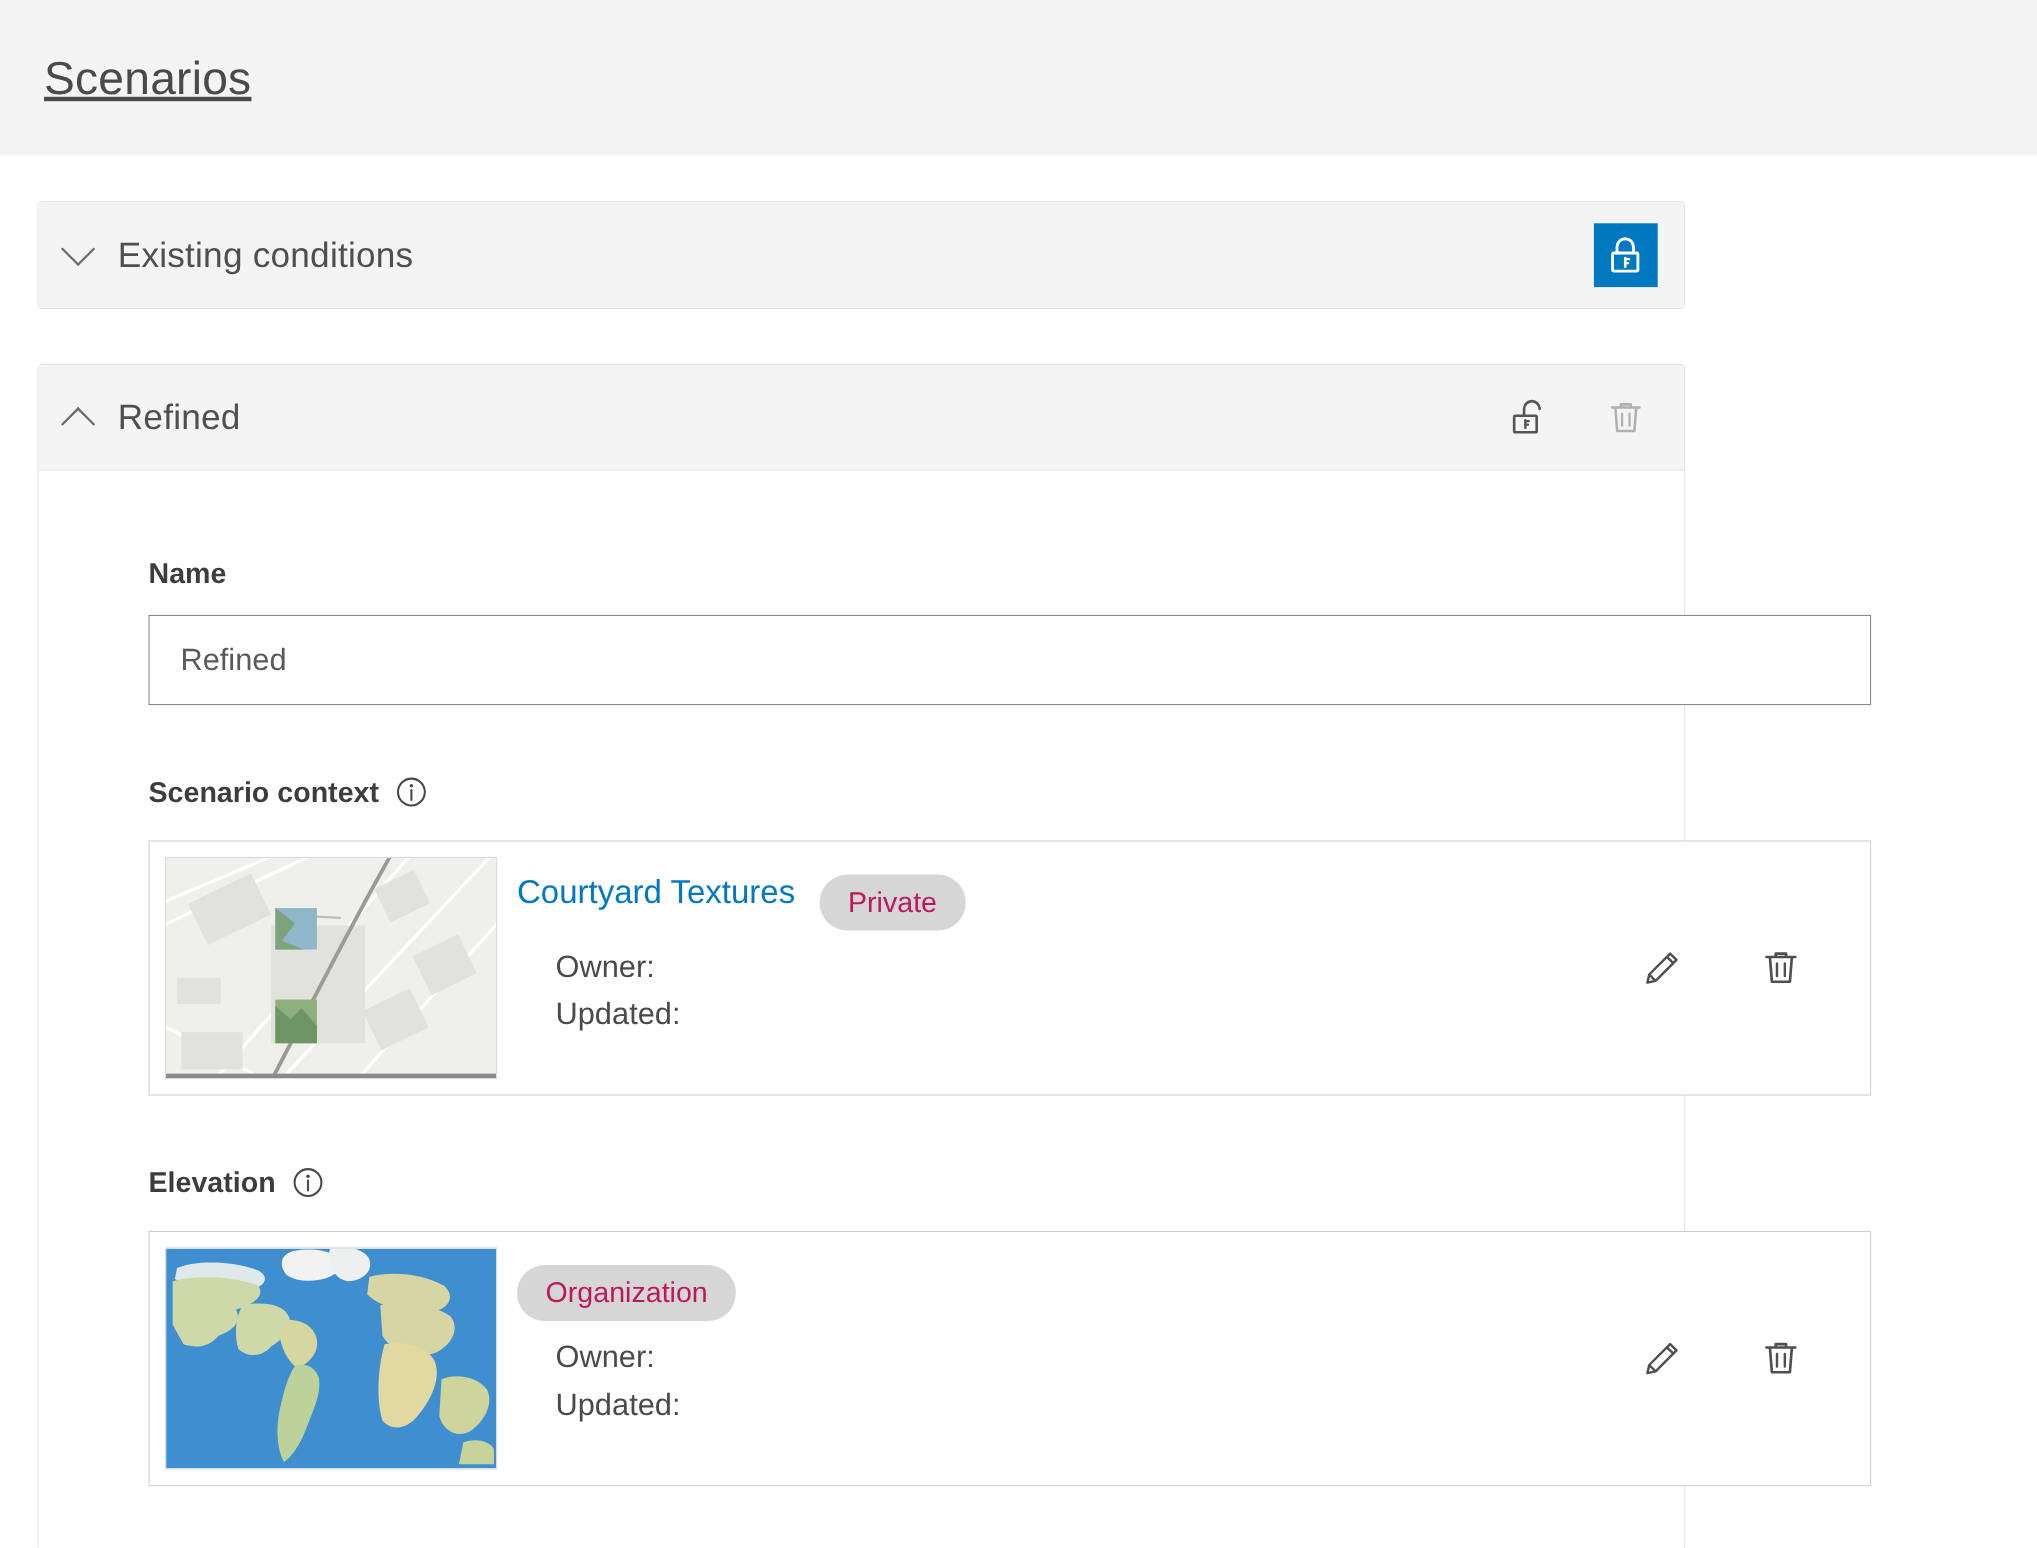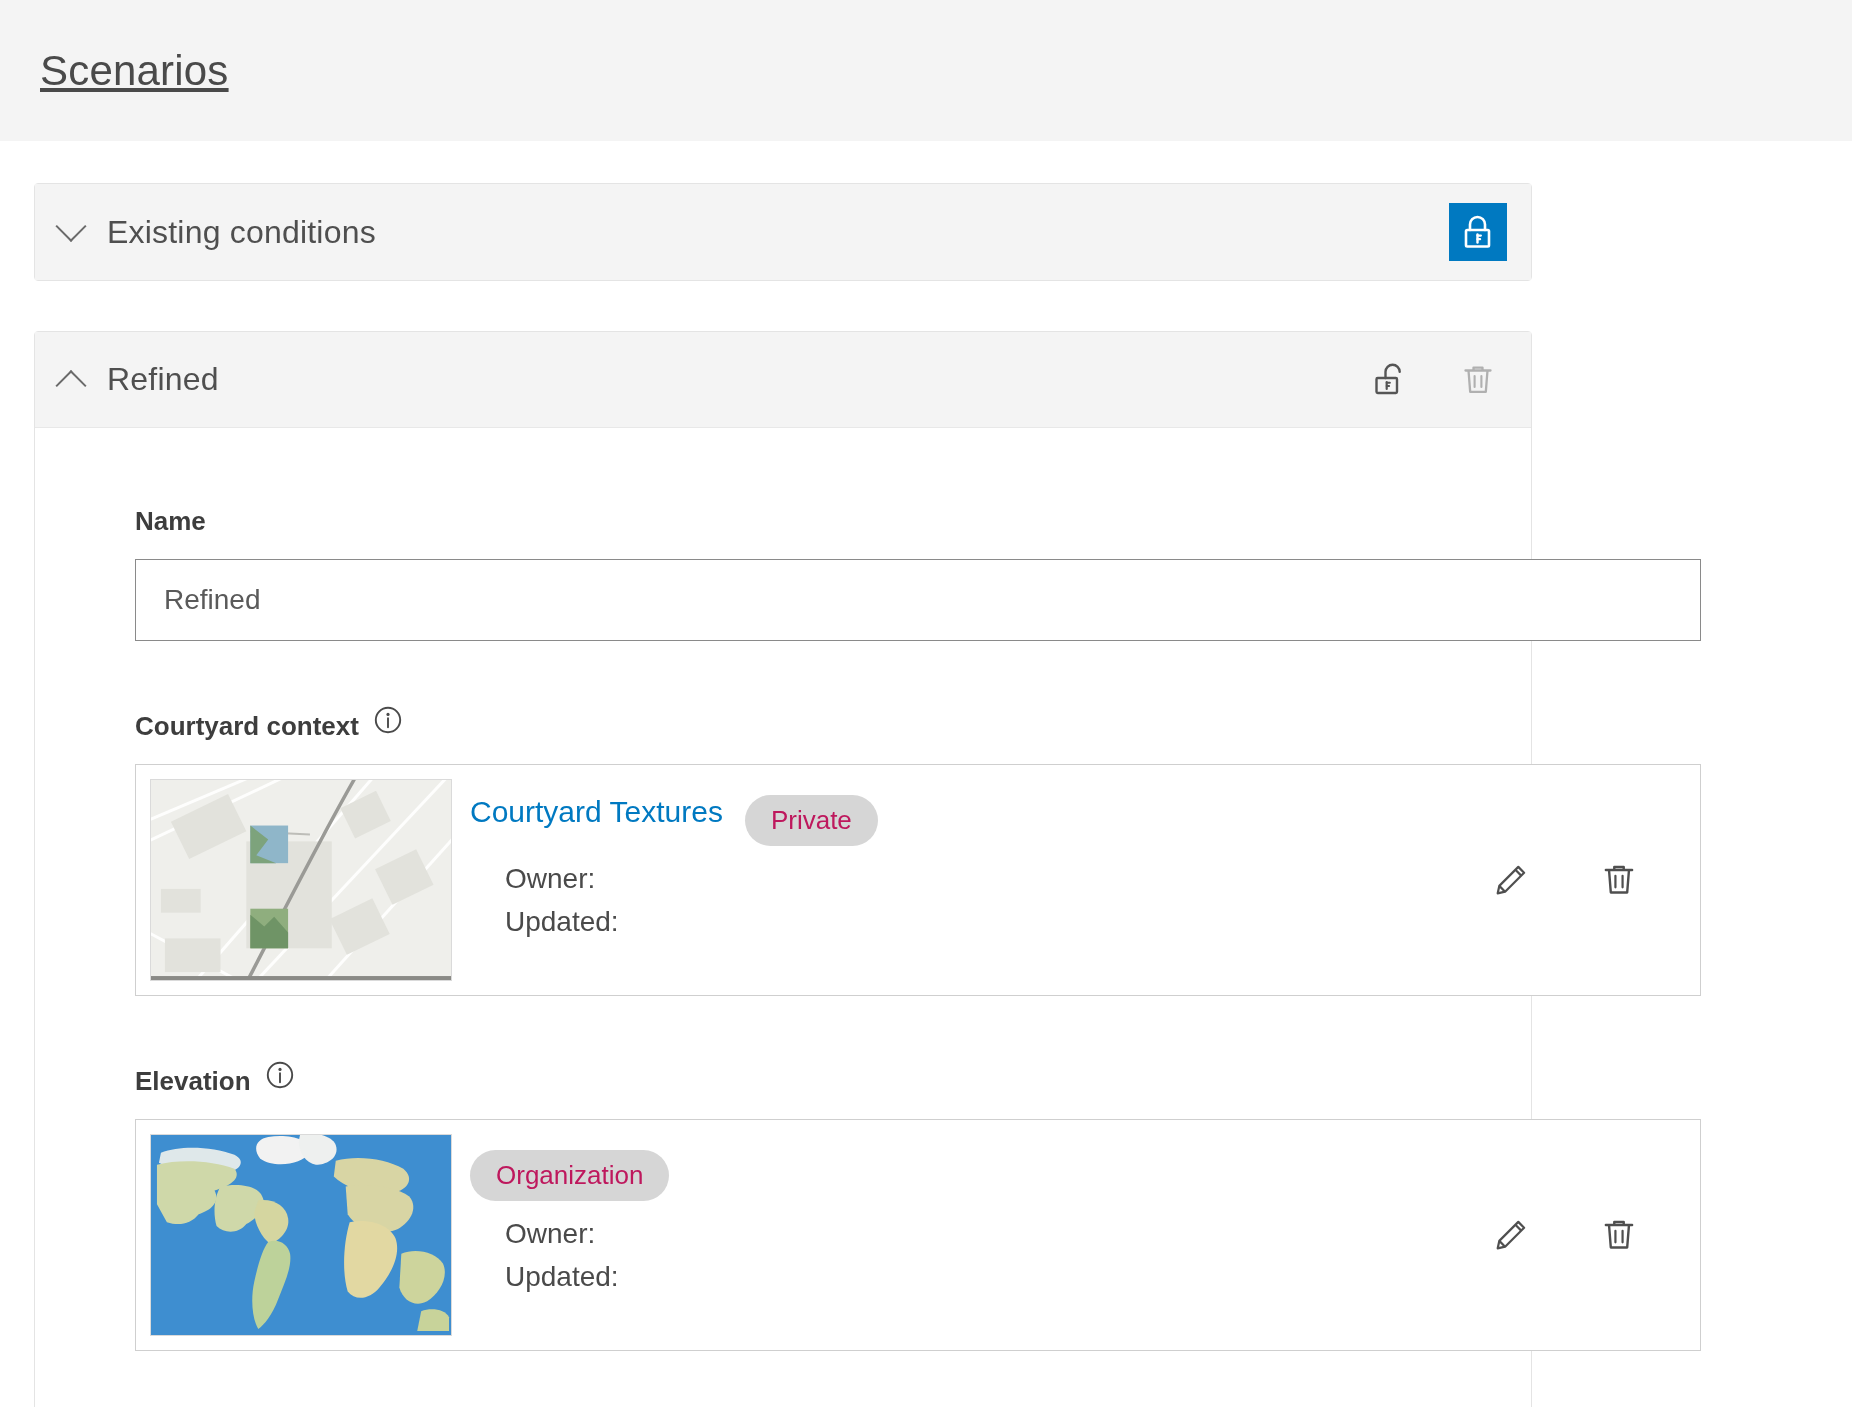--- a/index.html
+++ b/index.html
@@ -107,21 +107,21 @@
   .scenario-body {
     padding: 78px 62px 0 100px;
   }
 
   .field-label {
     font-size: 26px;
     font-weight: 700;
     color: #3d3d3d;
     margin-bottom: 22px;
     display: flex;
-    align-items: flex-end;
+    align-items: flex-start;
     gap: 14px;
   }
 
   .text-input {
     width: 1566px;
     height: 82px;
     border: 1px solid #8a8a8a;
     background: #fff;
     font-family: "Liberation Sans", sans-serif;
     font-size: 28px;
@@ -264,21 +264,21 @@
       
       <div class="field-label">
         <span>Name</span>
       </div>
       <input class="text-input" type="text" value="Refined" style="">
 
       <div class="section-gap"></div>
 
       
       <div class="field-label">
-        <span>Courtyard context</span>
+        <span>Scenario context</span>
         <span>
           <svg width="30" height="30" viewBox="0 0 30 30" fill="none">
             <circle cx="15" cy="15" r="12.2" stroke="#4a4a4a" stroke-width="1.9"></circle>
             <circle cx="15" cy="9.4" r="1.6" fill="#4a4a4a"></circle>
             <path d="M15 13.3v9" stroke="#4a4a4a" stroke-width="1.9" stroke-linecap="round"></path>
           </svg>
         </span>
       </div>
 
       <div class="item-card">

